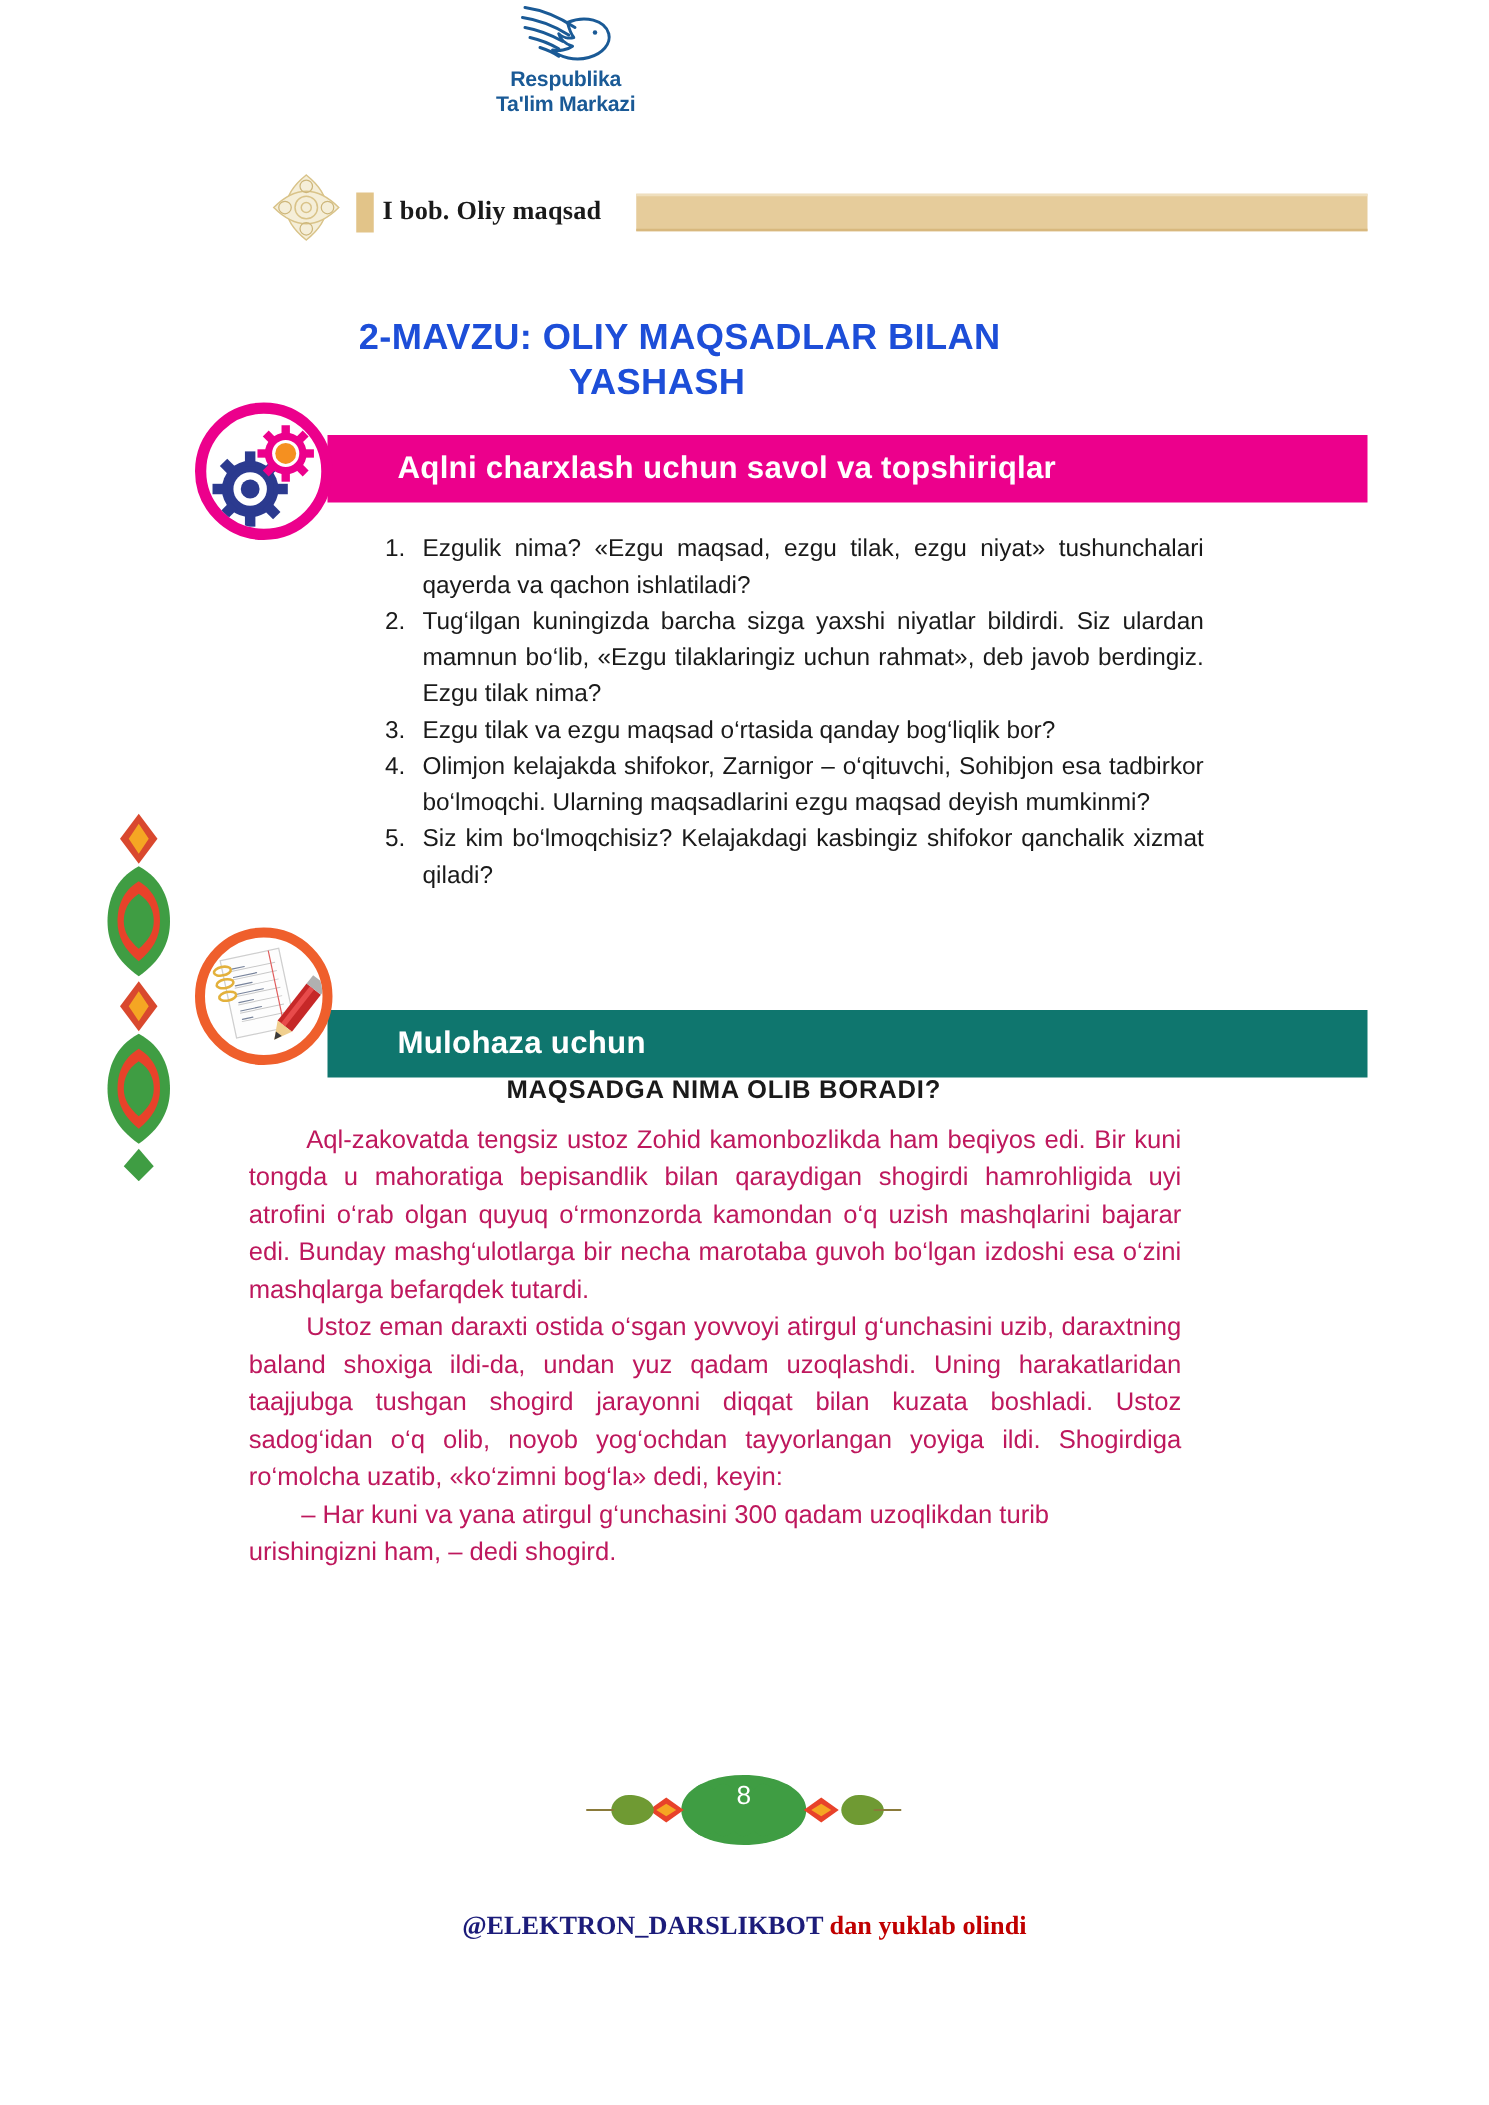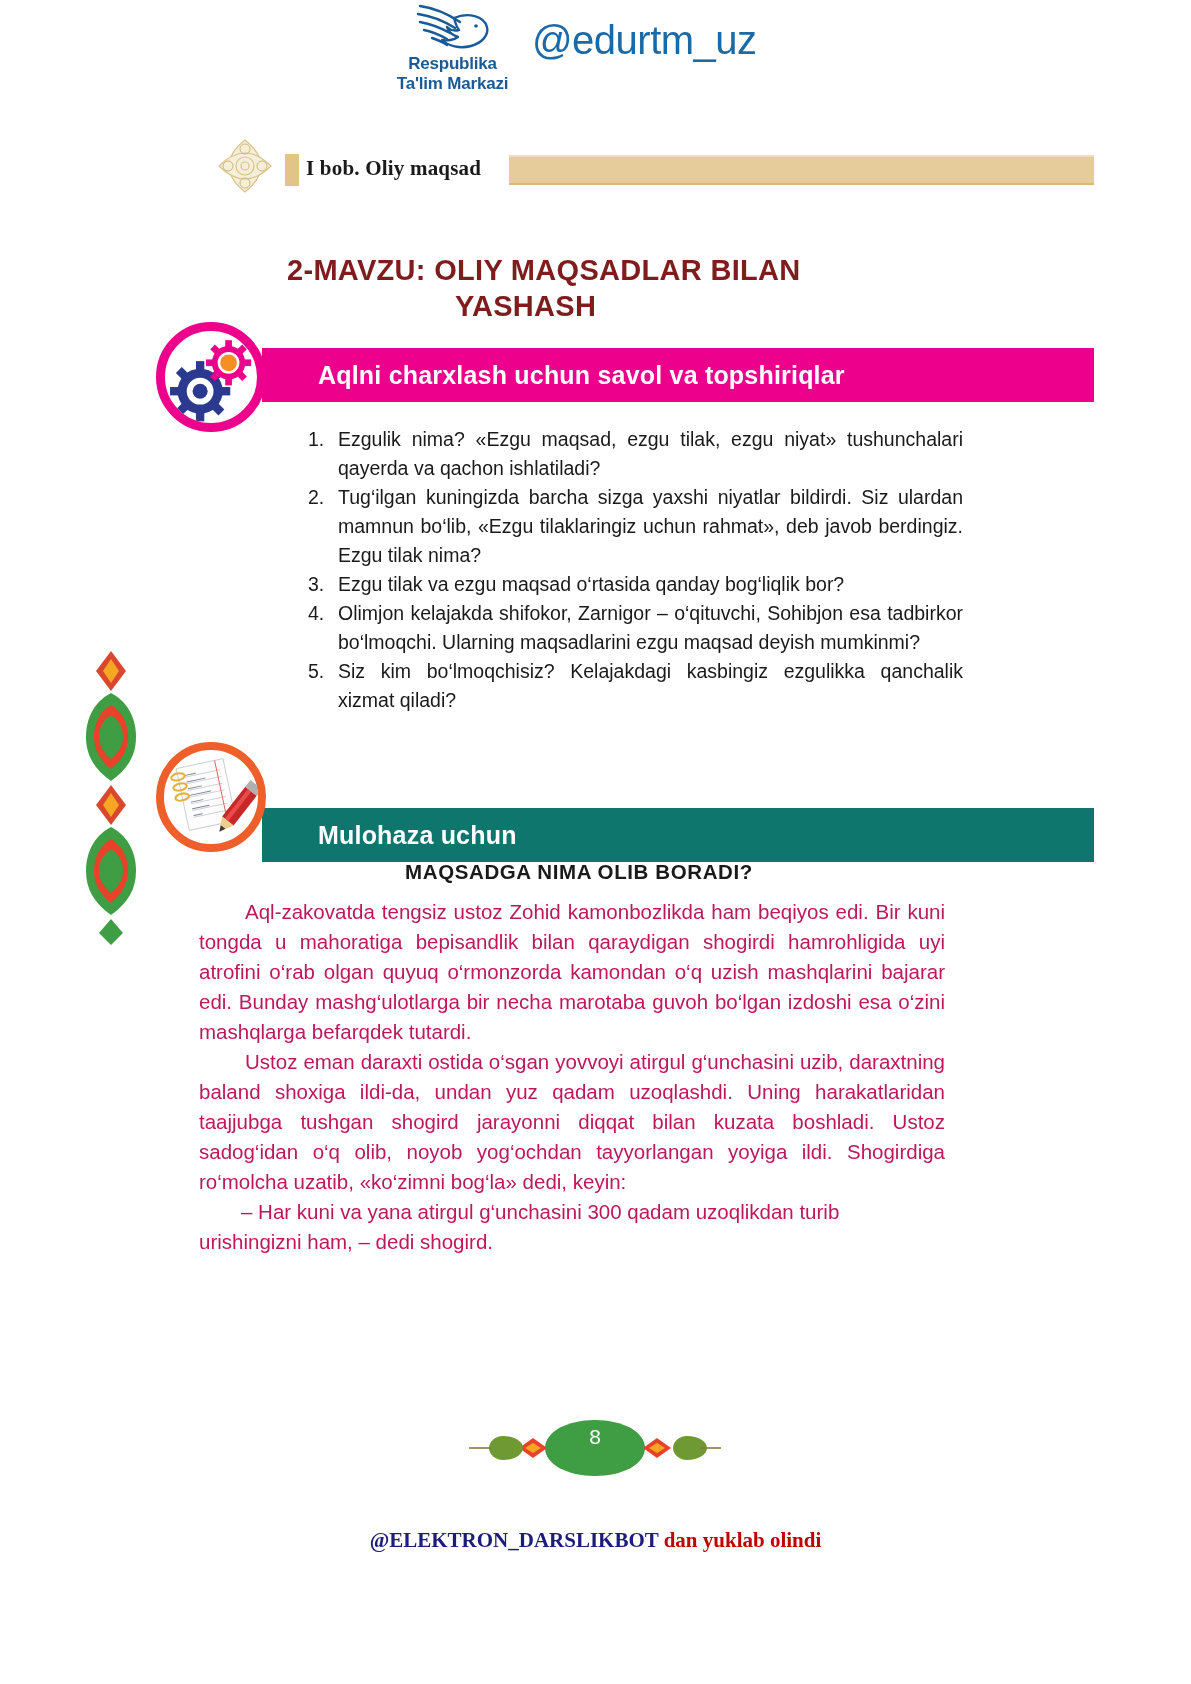--- a/index.html
+++ b/index.html
@@ -105,21 +105,21 @@
   
   .mavzu-title {
     position: absolute;
     left: 287px;
     top: 252px;
     width: 680px;
     font-family: "Liberation Sans", sans-serif;
     font-weight: bold;
     font-size: 29px;
     line-height: 36px;
-    color: #7f1d1d;
+    color: #1d4ed8;
     letter-spacing: 0.3px;
   }
   .mavzu-title .ln2 {
     display: block;
     padding-left: 168px;
   }
 
   
   .banner {
     position: absolute;
@@ -286,21 +286,20 @@
         <path d="M6 20 C17 22 27 26 36 31"></path>
         <path d="M10 28 C19 30 26 33 33 37"></path>
         <path d="M18 36 C24 38 29 40 33 43"></path>
       </g>
       <path d="M40 16 C54 10 70 14 73 25 C75 33 68 41 57 44 C46 47 34 44 28 38 C33 39 40 38 44 35 C38 33 34 29 33 25 C36 28 41 29 45 28 C42 24 41 20 40 16 Z" fill="none" stroke="#1a5a96" stroke-width="2.4" stroke-linejoin="round"></path>
       <circle cx="62" cy="24" r="1.8" fill="#1a5a96"></circle>
     </svg>
     <div class="wm-logo-line1">Respublika</div>
     <div class="wm-logo-line2">Ta'lim Markazi</div>
   </div>
-  <div class="wm-handle">@edurtm_uz</div>
 </div>
 
 <div class="chapter-row">
   <svg class="chapter-orn" viewBox="0 0 80 76">
     <g stroke="#d9c389" fill="#f5eed8" stroke-width="1.2">
       <path d="M40 12 C50 20 56 28 56 38 C56 48 50 56 40 64 C30 56 24 48 24 38 C24 28 30 20 40 12 Z"></path>
       <path d="M14 38 C22 30 30 25 40 25 C50 25 58 30 66 38 C58 46 50 51 40 51 C30 51 22 46 14 38 Z"></path>
       <circle cx="40" cy="38" r="9"></circle>
       <circle cx="40" cy="38" r="4"></circle>
     </g>
@@ -371,21 +370,21 @@
   <div class="qitem">
     <span class="qnum">3.</span>
     <span class="qtext">Ezgu tilak va ezgu maqsad o‘rtasida qanday bog‘liqlik bor?</span>
   </div>
   <div class="qitem">
     <span class="qnum">4.</span>
     <span class="qtext">Olimjon kelajakda shifokor, Zarnigor – o‘qituvchi, Sohibjon esa tadbirkor bo‘lmoqchi. Ularning maqsadlarini ezgu maqsad deyish mumkinmi?</span>
   </div>
   <div class="qitem">
     <span class="qnum">5.</span>
-    <span class="qtext">Siz kim bo‘lmoqchisiz? Kelajakdagi kasbingiz ezgulikka qanchalik xizmat qiladi?</span>
+    <span class="qtext">Siz kim bo‘lmoqchisiz? Kelajakdagi kasbingiz shifokor qanchalik xizmat qiladi?</span>
   </div>
 </div>
 
 <svg class="left-orn" viewBox="0 0 66 300">
   <g>
     <path d="M33 6 L48 26 L33 46 L18 26 Z" fill="#d9482e"></path>
     <path d="M33 14 L41 26 L33 38 L25 26 Z" fill="#f5a623"></path>
     <path d="M33 48 C52 58 58 76 58 92 C58 110 50 124 33 136 C16 124 8 110 8 92 C8 76 14 58 33 48 Z" fill="#3f9d43"></path>
     <path d="M33 60 C46 68 50 80 50 92 C50 105 44 115 33 124 C22 115 16 105 16 92 C16 80 20 68 33 60 Z" fill="#e8422a"></path>
     <path d="M33 70 C42 76 45 84 45 92 C45 101 40 108 33 114 C26 108 21 101 21 92 C21 84 24 76 33 70 Z" fill="#3f9d43"></path>

